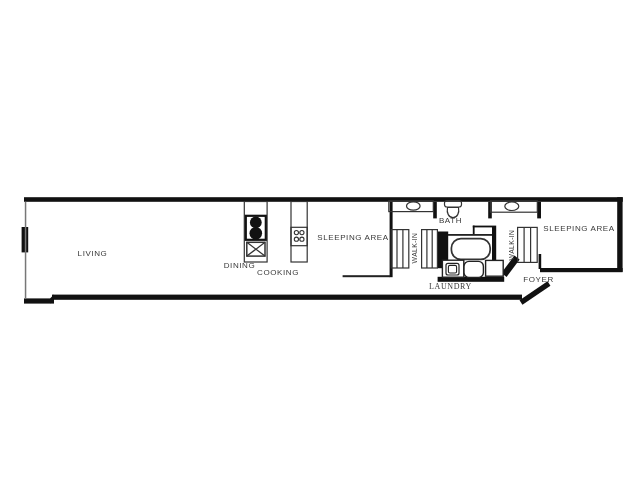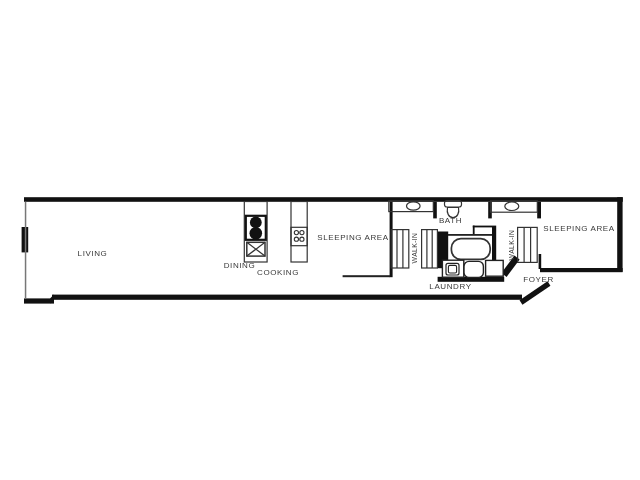--- a/index.html
+++ b/index.html
@@ -142,17 +142,17 @@
       </g>
     </svg>
 
     <div class="lbl" style="left:92.5px;top:254px;">LIVING</div>
     <div class="lbl" style="left:216.5px;top:265.8px;padding-left:46px;">DINING</div>
     <div class="lbl" style="left:278px;top:272.8px;">COOKING</div>
     <div class="lbl" style="left:353px;top:237.5px;">SLEEPING AREA</div>
     <div class="lbl" style="left:421.5px;top:220.8px;margin-left:29px;">BATH</div>
     <div class="lbl vert" style="left:415.3px;top:248px;">WALK-IN</div>
     <div class="lbl vert" style="left:512.3px;top:245px;">WALK-IN</div>
-    <div class="lbl" style="left:450.5px;top:286.5px;">LAUNDRY</div>
+    <div class="lbl" style="left:450.5px;top:286.5px;font-family:Liberation Serif, serif;">LAUNDRY</div>
     <div class="lbl" style="left:538.5px;top:279.5px;">FOYER</div>
     <div class="lbl" style="left:579px;top:228.8px;">SLEEPING AREA</div>
   </div>
 </div>
 
 </body></html>

